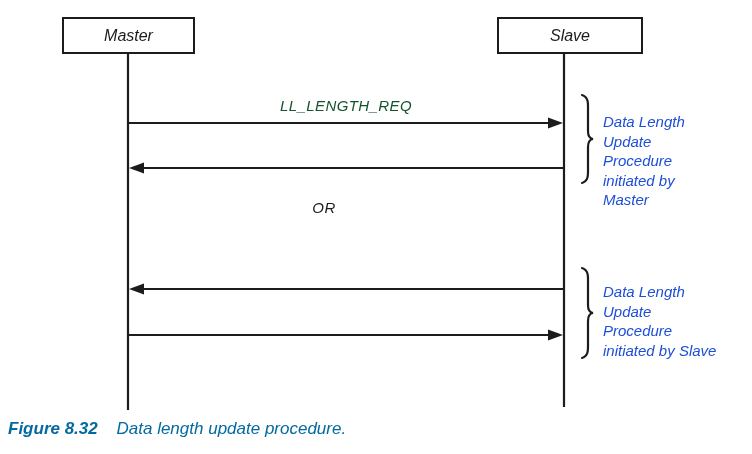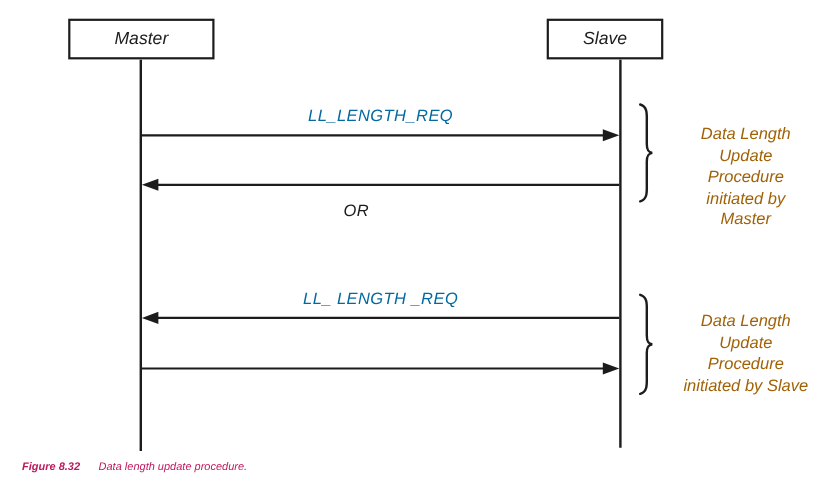--- a/index.html
+++ b/index.html
@@ -32,59 +32,58 @@
     box-sizing: border-box;
     border: 2.5px solid #1c1c1c;
     background: #ffffff;
     display: flex;
     align-items: center;
     justify-content: center;
     font-size: 16px;
     color: #1c1c1c;
   }
   .actor-box.master { left: 62px; width: 133px; }
-  .actor-box.slave  { left: 497px; width: 106px; }
+  .actor-box.slave  { left: 497px; width: 146px; }
   .msg-label {
     position: absolute;
     left: 128px;
     width: 436px;
     text-align: center;
     font-size: 15px;
     letter-spacing: 0.4px;
-    color: #0369a1;
+    color: #14532d;
     white-space: nowrap;
   }
   .or-label {
     position: absolute;
     left: 128px;
     width: 392px;
-    top: 183px;
+    top: 199px;
     text-align: center;
     font-size: 15px;
     letter-spacing: 0.5px;
     color: #1c1c1c;
   }
   .annotation {
     position: absolute;
     left: 603px;
     width: 150px;
     font-size: 15px;
     line-height: 19.5px;
     white-space: pre-line;
-    color: #a16207;
-    text-align: center;
+    color: #1d4ed8;
   }
   .annotation.first  { top: 112px; }
   .annotation.second { top: 282px; }
   .caption {
     position: absolute;
-    left: 20px;
+    left: 8px;
     top: 419px;
-    font-size: 10px;
-    color: #be185d;
+    font-size: 17px;
+    color: #0369a1;
     white-space: nowrap;
   }
   .caption .fig-label { font-weight: bold; }
   .caption .fig-text  { margin-left: 14px; }
 </style>
 </head>
 <body>
 
 <div class="canvas">
 
@@ -119,21 +118,20 @@
   </svg>
 
   <div class="actor-box master">
     <span>Master</span>
   </div>
   <div class="actor-box slave">
     <span>Slave</span>
   </div>
 
   <div class="msg-label" style="top:97px">LL_LENGTH_REQ</div>
-  <div class="msg-label" style="top:263px">LL_ LENGTH _REQ</div>
 
   <div class="or-label">OR</div>
 
   <div class="annotation first">Data Length
 Update
 Procedure
 initiated by
 Master</div>
   <div class="annotation second">Data Length
 Update

